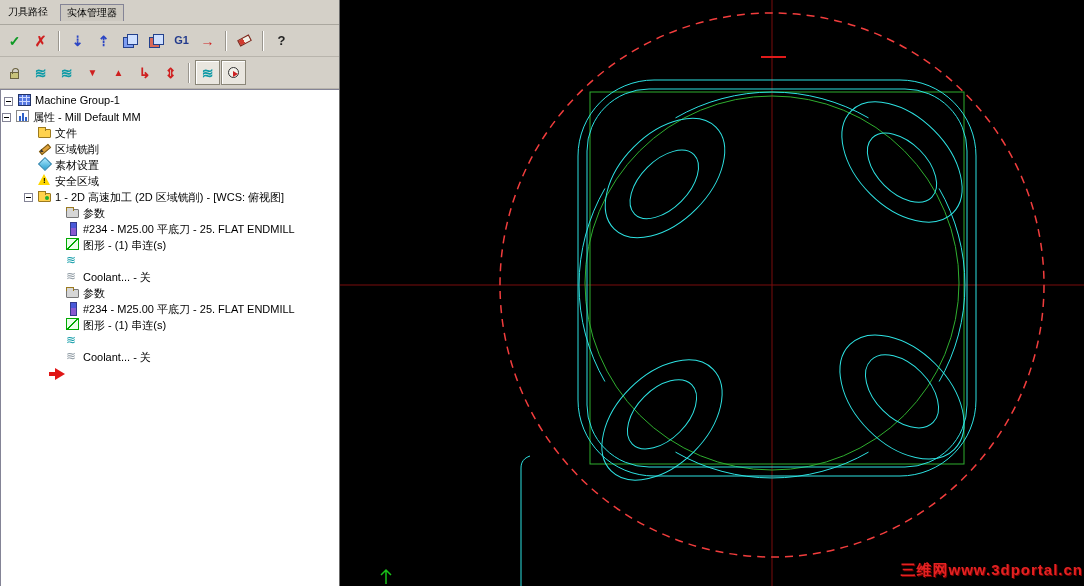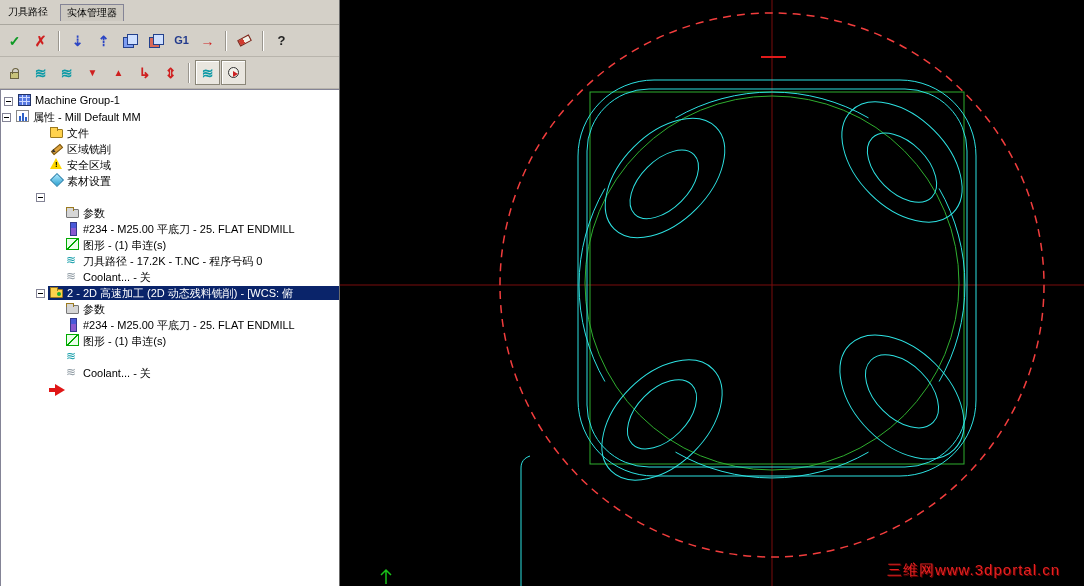--- a/index.html
+++ b/index.html
@@ -37,21 +37,21 @@
   .ic-papers.verify::before{background:#d86a5a}
   .ic-delete{width:13px;height:7px;display:inline-block;background:linear-gradient(90deg,#d23a2e 45%,#f2efe6 45%);border:1px solid #7c2318;transform:rotate(-28deg)}
   .ic-lock{width:9px;height:7px;display:inline-block;background:#c8c27a;border:1px solid #6b6340;position:relative;margin-top:5px}
   .ic-lock::before{content:"";position:absolute;left:1px;top:-5px;width:5px;height:5px;border:1px solid #6b6340;border-bottom:none;border-radius:4px 4px 0 0}
   .ic-circ{width:11px;height:11px;display:inline-block;border:1px solid #333;border-radius:50%;position:relative;background:#f4f2ec}
   .ic-circ::after{content:"";position:absolute;right:-3px;top:3px;border:3px solid transparent;border-left:5px solid #c22}
 
   
   .tree{flex:1;background:#fff;border-top:1px solid #848496;border-left:1px solid #848496;padding-top:3px;overflow:hidden}
   .trow{height:16px;display:flex;align-items:center;font-size:11px;color:#000;white-space:nowrap;cursor:default}
-  .l0{padding-left:3px}.l1{padding-left:1px}.l2{padding-left:35px}.l3{padding-left:51px}
+  .l0{padding-left:3px}.l1{padding-left:1px}.l2{padding-left:23px}.l3{padding-left:51px}
   .exp{width:9px;height:9px;flex:none;border:1px solid #848496;background:#fff;position:relative;margin-right:3px}
   .exp::before{content:"";position:absolute;left:1px;right:1px;top:3px;border-top:1px solid #000}
   .exp.sp{visibility:hidden}
   .hl{display:flex;align-items:flex-start;gap:4px;flex:1;min-width:0;padding:0 2px;height:14px}
   .sel .hl{background:var(--select_blue);color:#fff}
   .lbl{overflow:hidden;text-overflow:clip}
 
   .ico{width:13px;height:12px;flex:none;position:relative;display:inline-block}
   .i-machine{background:#5577e0;border:1px solid #223366;background-image:repeating-linear-gradient(0deg,transparent 0 3px,#cdd9ff 3px 4px),repeating-linear-gradient(90deg,transparent 0 3px,#cdd9ff 3px 4px)}
   .i-props{background:#fff;border:1px solid #888;background-image:linear-gradient(#2f62c8,#2f62c8),linear-gradient(#2f62c8,#2f62c8),linear-gradient(#2f62c8,#2f62c8);background-size:2px 5px,2px 8px,2px 4px;background-position:2px 5px,5px 2px,8px 6px;background-repeat:no-repeat}
@@ -78,21 +78,21 @@
 
   
   .viewport{position:relative;flex:1;height:586px;background:#000;overflow:hidden}
   .vpsvg{position:absolute;left:0;top:0}
   .ln-cross{stroke:var(--cross_red);stroke-width:1}
   .ln-dash{stroke:var(--dash_red);stroke-width:1.5;stroke-dasharray:8 6;fill:none}
   .ln-green{stroke:var(--green);stroke-width:1;fill:none}
   .ln-cyan{stroke:var(--cyan);stroke-width:1;fill:none}
   .ln-tick{stroke:#e01a1a;stroke-width:2}
   .axis{stroke:#19c119;stroke-width:1.5;fill:none}
-  .watermark{position:absolute;right:24px;bottom:6px;color:var(--watermark_red);font-weight:normal;font-size:15px;letter-spacing:1px;text-shadow:1px 1px 0 #7a0000}
+  .watermark{position:absolute;right:1px;bottom:6px;color:var(--watermark_red);font-weight:bold;font-size:15px;letter-spacing:1px;text-shadow:1px 1px 0 #7a0000}
 </style>
 </head>
 <body>
 
 <div class="app">
 
   <aside class="panel">
 
     <div class="tabs">
       <div class="tab active"><span>刀具路径</span></div>
@@ -196,36 +196,40 @@
         <span class="exp sp"></span>
         <span class="hl">
             <span class="ico i-pencil"></span>
             <span class="lbl">区域铣削</span>
           </span>
       </div>
 
       <div class="trow l2">
         <span class="exp sp"></span>
         <span class="hl">
+            <span class="ico i-diamond"></span>
+            <span class="lbl">素材设置</span>
+          </span>
+      </div>
+
+      <div class="trow l2">
+        <span class="exp sp"></span>
+        <span class="hl">
             <span class="ico i-warning"></span>
             <span class="lbl">安全区域</span>
           </span>
       </div>
 
-      <div class="trow l2">
-        <span class="exp sp"></span>
-        <span class="hl">
-            <span class="ico i-diamond"></span>
-            <span class="lbl">素材设置</span>
-          </span>
-      </div>
-
 
       <div class="trow l2">
         <span class="exp"></span>
+        <span class="hl">
+            <span class="ico i-opfolder"></span>
+            <span class="lbl">1 - 2D 高速加工 (2D 区域铣削) - [WCS: 俯视图]</span>
+          </span>
       </div>
 
       <div class="trow l3">
         <span class="exp sp"></span>
         <span class="hl">
             <span class="ico i-params"></span>
             <span class="lbl">参数</span>
           </span>
       </div>
 
@@ -242,39 +246,31 @@
         <span class="hl">
             <span class="ico i-geom"></span>
             <span class="lbl">图形 - (1) 串连(s)</span>
           </span>
       </div>
 
       <div class="trow l3">
         <span class="exp sp"></span>
         <span class="hl">
             <span class="ico i-waves"></span>
-            <span class="lbl">刀具路径 - 17.2K - T.NC - 程序号码 0</span>
           </span>
       </div>
 
       <div class="trow l3">
         <span class="exp sp"></span>
         <span class="hl">
             <span class="ico i-coolant"></span>
             <span class="lbl">Coolant... - 关</span>
           </span>
       </div>
 
-      <div class="trow l2 sel">
-        <span class="exp"></span>
-        <span class="hl">
-            <span class="ico i-opfolder"></span>
-            <span class="lbl">2 - 2D 高速加工 (2D 动态残料铣削) - [WCS: 俯</span>
-          </span>
-      </div>
 
       <div class="trow l3">
         <span class="exp sp"></span>
         <span class="hl">
             <span class="ico i-params"></span>
             <span class="lbl">参数</span>
           </span>
       </div>
 
       <div class="trow l3">

